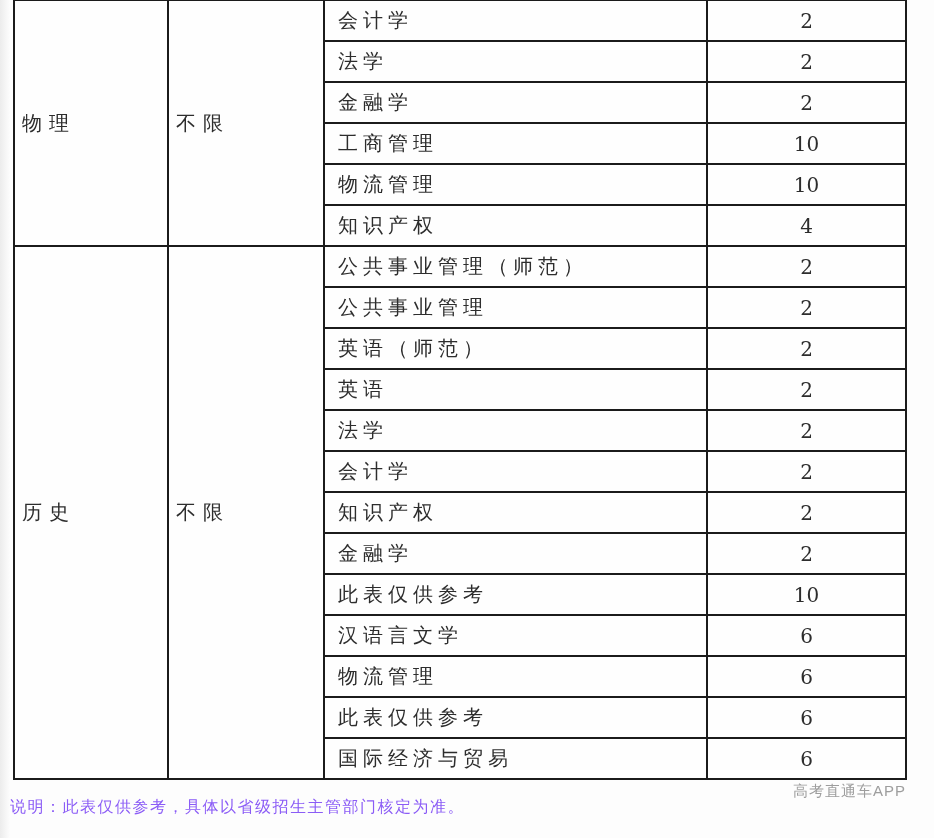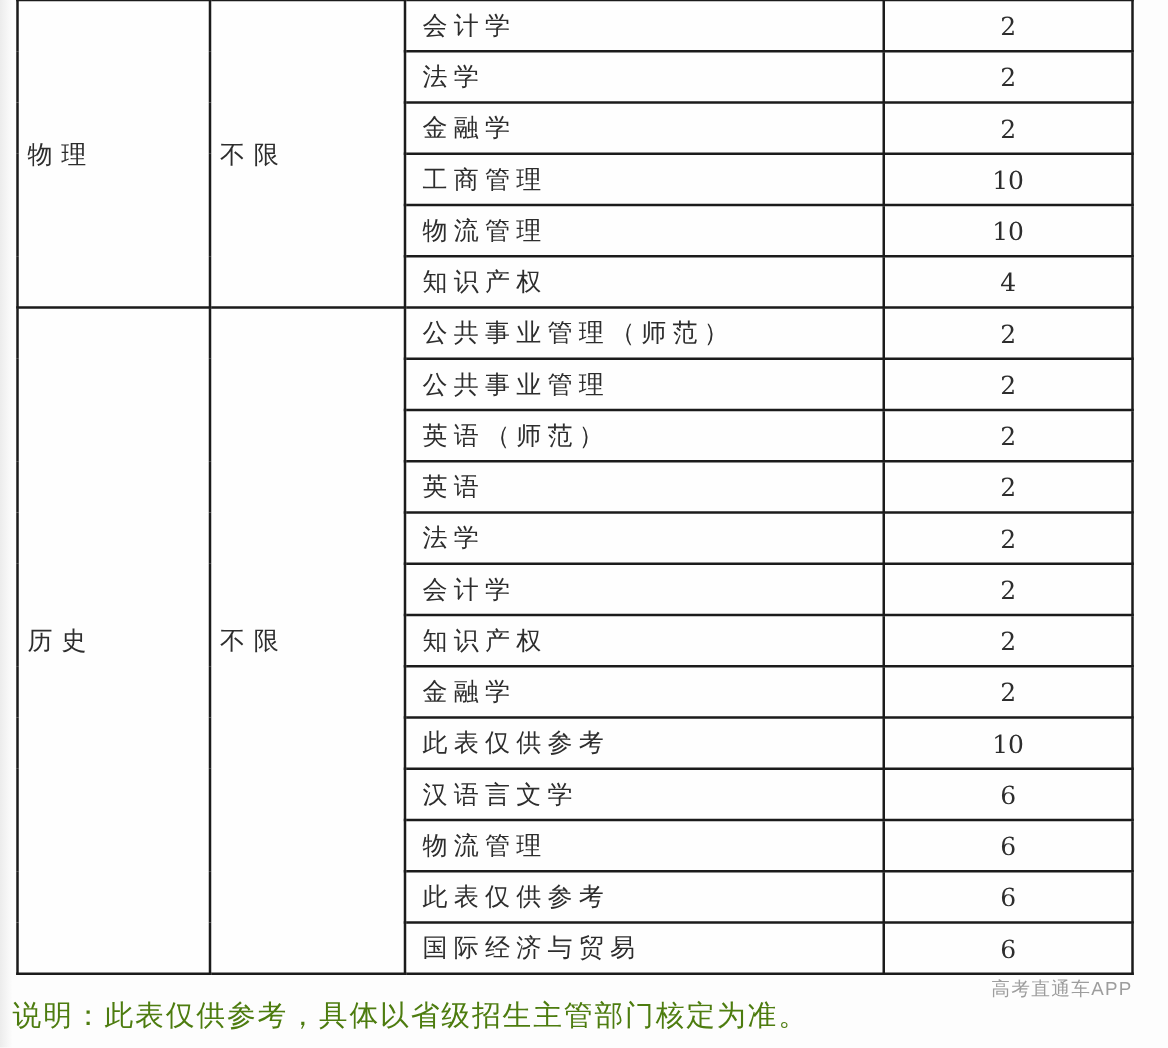--- a/index.html
+++ b/index.html
@@ -51,23 +51,23 @@
   }
   td.cell-count {
     text-align: center;
     vertical-align: middle;
     font-size: 24px;
   }
   .note {
     position: absolute;
     left: 10px;
     top: 797px;
-    font-size: 23px;
+    font-size: 16px;
     letter-spacing: 1.5px;
-    color: #4d7c0f;
+    color: #8b5cf6;
     white-space: nowrap;
   }
   .watermark {
     position: absolute;
     right: 28px;
     top: 782px;
     font-size: 15px;
     letter-spacing: 1px;
     font-family: "Liberation Sans", sans-serif;
     color: #9d9d9d;

